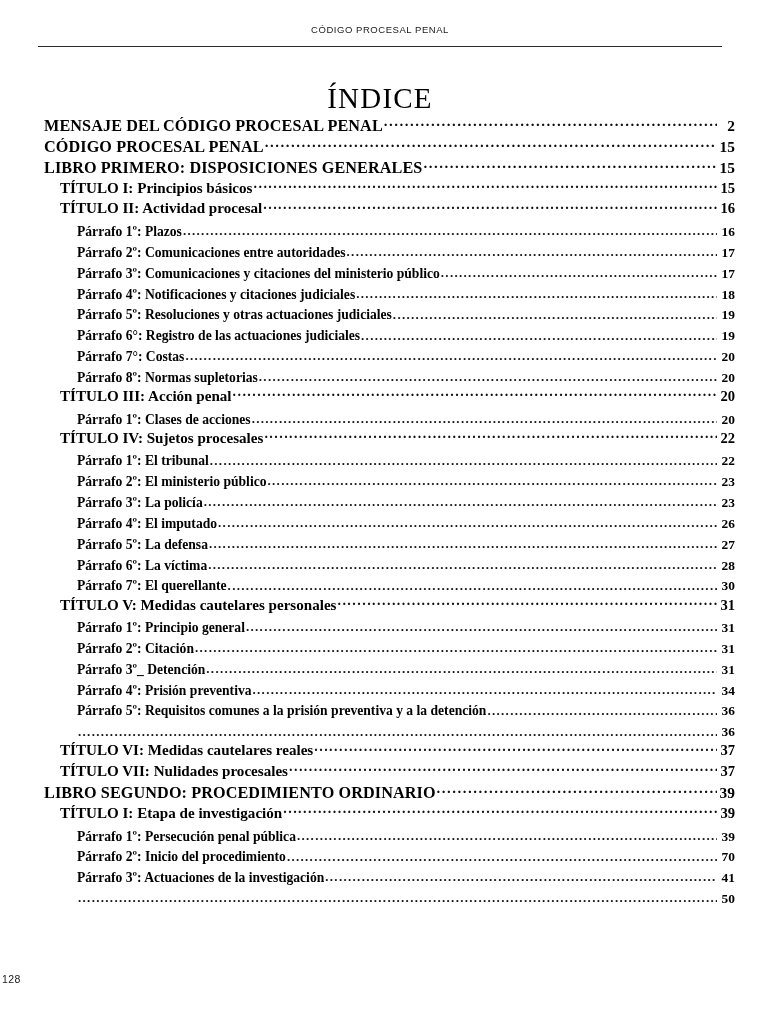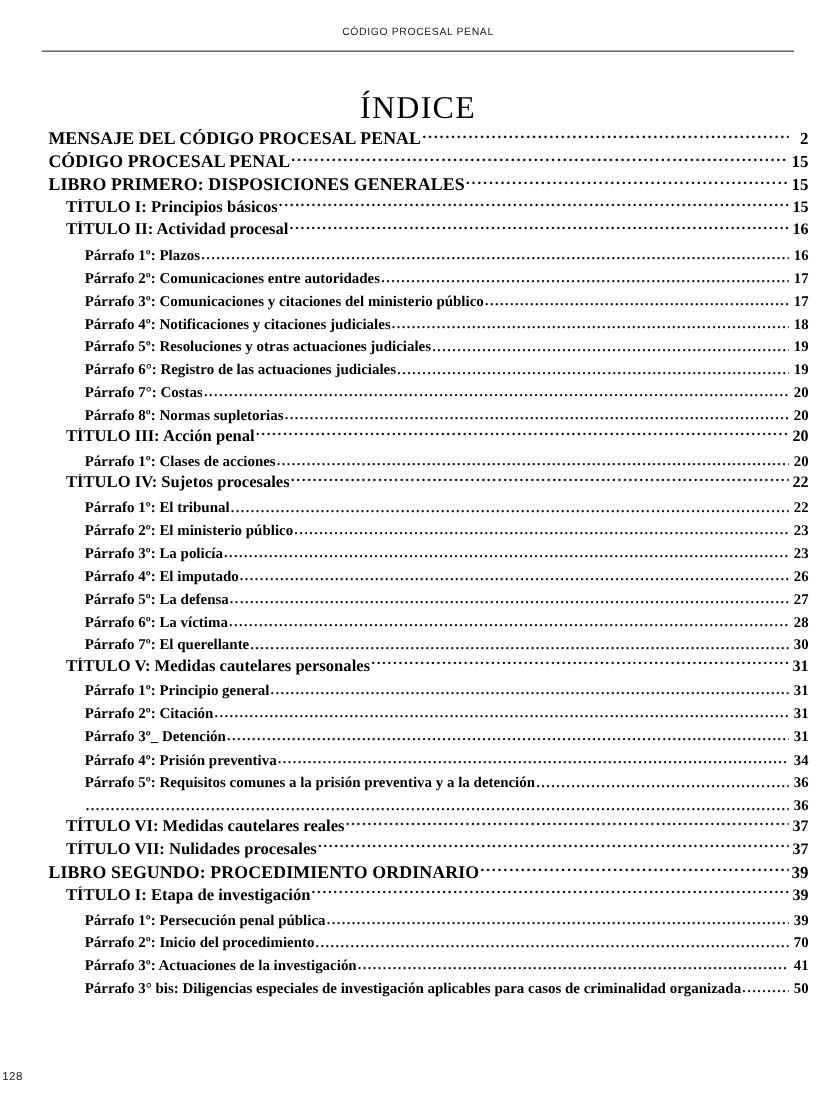--- a/index.html
+++ b/index.html
@@ -336,21 +336,20 @@
         <span class="toc-label">Párrafo 2º: Inicio del procedimiento</span>
         <span class="toc-leader"></span>
         <span class="toc-page">70</span>
       </div>
       <div class="toc-row lvl2">
         <span class="toc-label">Párrafo 3º: Actuaciones de la investigación</span>
         <span class="toc-leader"></span>
         <span class="toc-page">41</span>
       </div>
       <div class="toc-row lvl2">
-        <span class="toc-label">Párrafo 3° bis: Diligencias especiales de investigación aplicables para casos de criminalidad organizada</span>
         <span class="toc-leader"></span>
         <span class="toc-page">50</span>
       </div>
     </div>
 
   <div class="folio">128</div>
 
 </div>
 
 </body></html>

